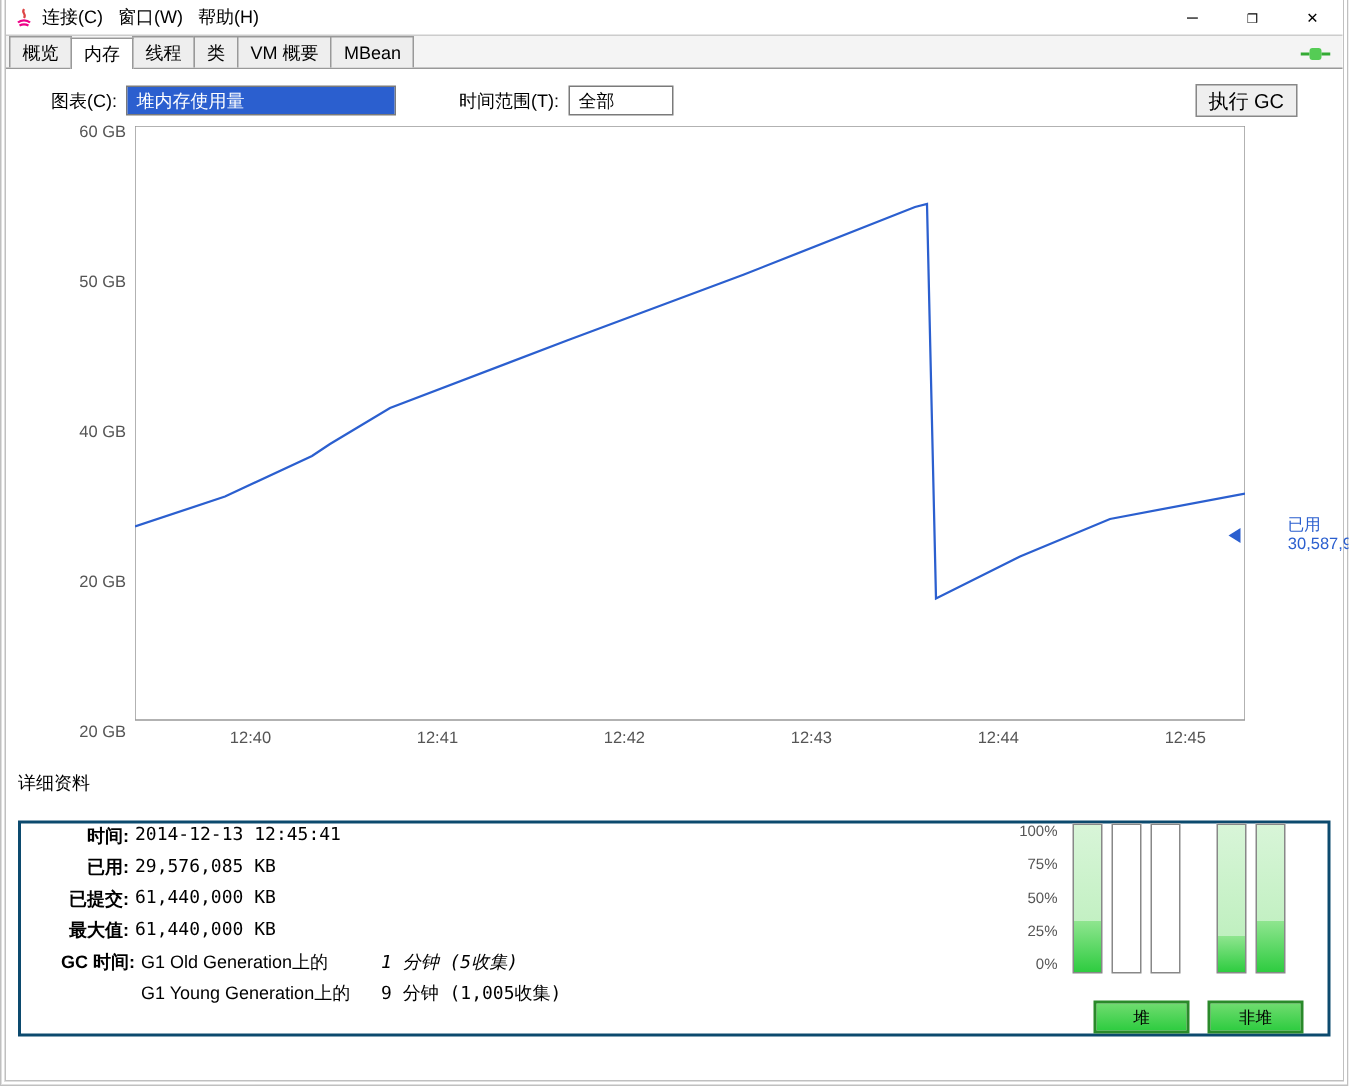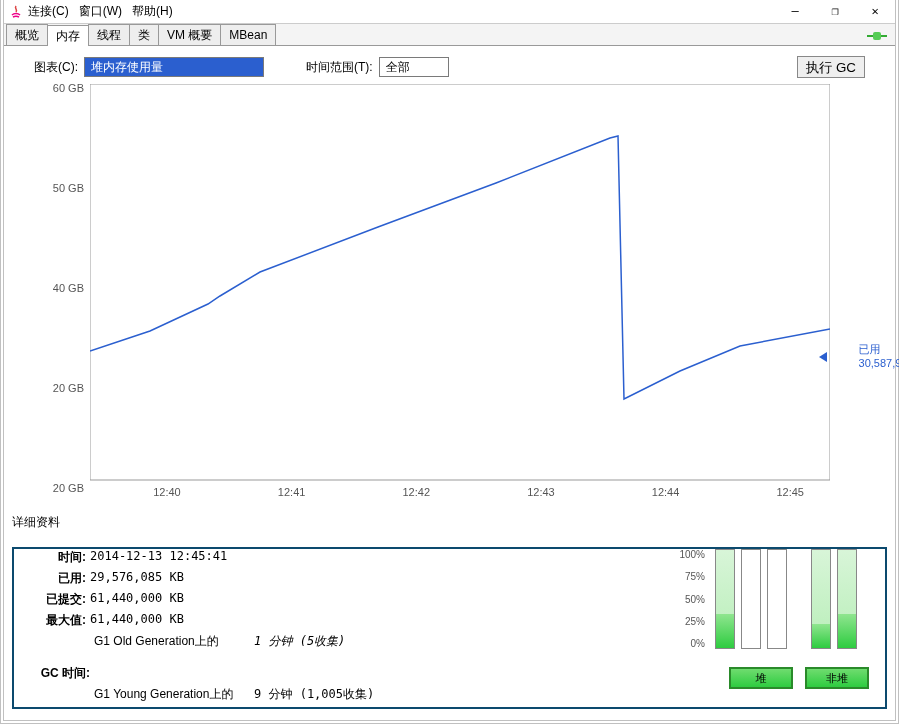--- a/index.html
+++ b/index.html
@@ -159,21 +159,21 @@
         </div>
     <div class="detrow">
           <span class="k">已提交:</span>
           <span style="font-family:monospace;">61,440,000 KB</span>
         </div>
     <div class="detrow">
           <span class="k">最大值:</span>
           <span style="font-family:monospace;">61,440,000 KB</span>
         </div>
     <div class="gcrow">
-          <span class="pad" style="font-weight:bold;margin-top:32px;">GC 时间:</span>
+          <span class="pad" style="font-weight:bold;">GC 时间:</span>
           <span class="name">G1 Old Generation上的</span>
           <span class="val" style="font-family:monospace;font-style:italic;">1 分钟 (5收集)</span>
         </div>
     <div class="gcrow">
           <span class="pad"></span>
           <span class="name">G1 Young Generation上的</span>
           <span class="val" style="font-family:monospace;">9 分钟 (1,005收集)</span>
         </div>
   </div>
 

